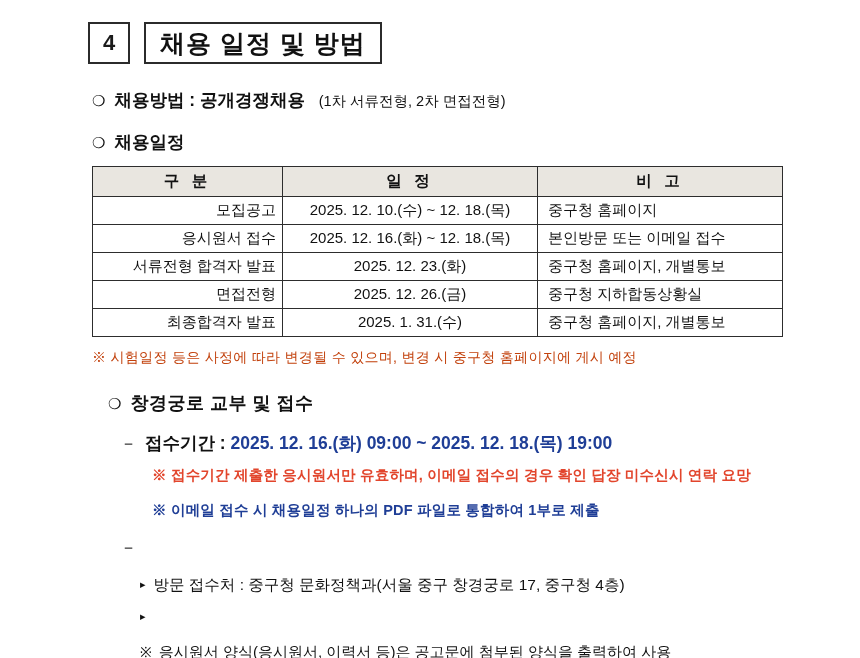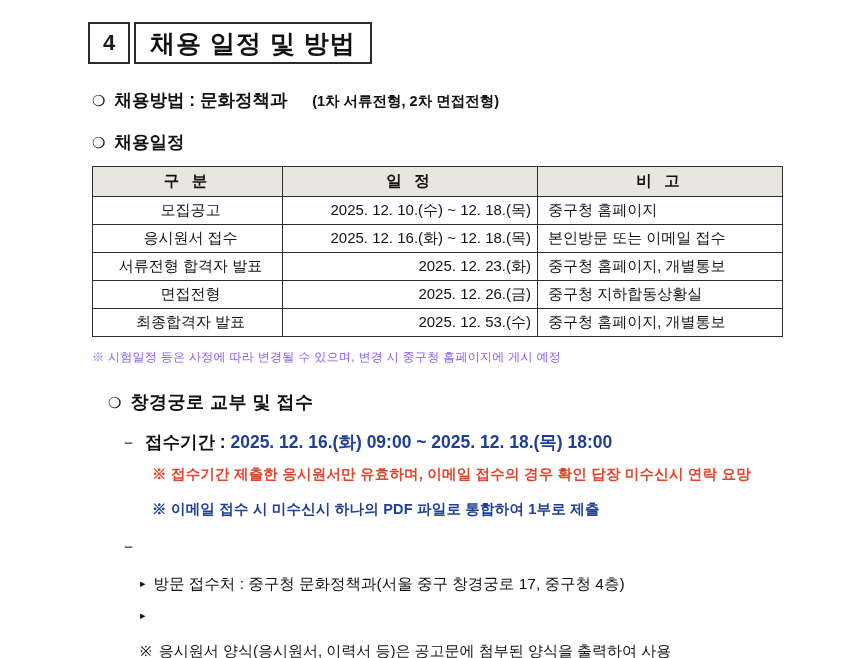--- a/index.html
+++ b/index.html
@@ -35,21 +35,21 @@
     border: 2px solid #2b2b2b;
     display: flex;
     align-items: center;
     justify-content: center;
     font-size: 22px;
     font-weight: bold;
     color: #1a1a1a;
     box-sizing: border-box;
   }
   .section-title-box {
-    margin-left: 4px;
+    margin-left: 14px;
     border: 2px solid #2b2b2b;
     height: 42px;
     display: flex;
     align-items: center;
     padding: 0 14px;
     box-sizing: border-box;
   }
   .section-title {
     font-size: 25px;
     font-weight: bold;
@@ -76,23 +76,23 @@
   }
   .b1 .label {
     font-weight: bold;
     font-size: 17.5px;
   }
   .b1 .value {
     font-weight: bold;
     font-size: 17.5px;
   }
   .b1 .paren {
-    font-weight: bold;
+    font-weight: normal;
     font-size: 14.5px;
-    margin-left: 20px;
+    margin-left: 9px;
   }
   .b2 {
     margin-left: 92px;
     margin-top: 18px;
     font-size: 17px;
   }
   .b2 .label {
     font-weight: bold;
     font-size: 17.5px;
   }
@@ -114,38 +114,38 @@
     box-sizing: border-box;
   }
   table.schedule thead th {
     background: #e9e6e0;
     text-align: center;
     font-weight: bold;
     letter-spacing: 4px;
     font-size: 15.5px;
   }
   table.schedule td.c0 {
+    text-align: right;
+    padding-left: 12px;
+  }
+  table.schedule td.c1 {
     text-align: center;
-    padding-left: 12px;
-  }
-  table.schedule td.c1 {
-    text-align: right;
   }
   table.schedule td.c2 {
     text-align: left;
     padding-left: 10px;
   }
   col.col0 { width: 190px; }
   col.col1 { width: 255px; }
   col.col2 { width: 245px; }
 
   .note-star {
     margin: 12px 0 0 92px;
-    font-size: 12px;
-    color: #8b5cf6;
+    font-size: 14px;
+    color: #c2410c;
     letter-spacing: 0.3px;
   }
 
   
   .sub-head {
     display: flex;
     align-items: baseline;
     margin: 24px 0 0 108px;
   }
   .sub-head .ring {
@@ -235,21 +235,21 @@
     <div class="section-num">4</div>
     <div class="section-title-box">
       <span class="section-title">채용 일정 및 방법</span>
     </div>
   </div>
 
   <div class="row b1">
     <span class="bullet-circle">❍</span>
     <span>
       <span class="label">채용방법 :</span>
-      <span class="value">문화정책과</span>
+      <span class="value">공개경쟁채용</span>
       <span class="paren">(1차 서류전형, 2차 면접전형)</span>
     </span>
   </div>
 
   <div class="row b2">
     <span class="bullet-circle">❍</span>
     <span class="label">채용일정</span>
   </div>
 
   <table class="schedule">
@@ -281,43 +281,43 @@
         <td class="c1">2025. 12. 23.(화)</td>
         <td class="c2">중구청 홈페이지, 개별통보</td>
       </tr>
       <tr>
         <td class="c0">면접전형</td>
         <td class="c1">2025. 12. 26.(금)</td>
         <td class="c2">중구청 지하합동상황실</td>
       </tr>
       <tr>
         <td class="c0">최종합격자 발표</td>
-        <td class="c1">2025. 12. 53.(수)</td>
+        <td class="c1">2025. 1. 31.(수)</td>
         <td class="c2">중구청 홈페이지, 개별통보</td>
       </tr>
     </tbody>
   </table>
 
   <div class="note-star">※ 시험일정 등은 사정에 따라 변경될 수 있으며, 변경 시 중구청 홈페이지에 게시 예정</div>
 
   <div class="sub-head">
     <span class="ring">❍</span>
     <span class="t">창경궁로 교부 및 접수</span>
   </div>
 
   <div class="dash-item">
     <span class="dash">－</span>
     <span>
       <span class="label">접수기간 :</span>
-      <span class="value-blue">2025. 12. 16.(화) 09:00 ~ 2025. 12. 18.(목) 18:00</span>
+      <span class="value-blue">2025. 12. 16.(화) 09:00 ~ 2025. 12. 18.(목) 19:00</span>
     </span>
   </div>
 
   <div class="star-red">※ 접수기간 제출한 응시원서만 유효하며, 이메일 접수의 경우 확인 답장 미수신시 연락 요망</div>
-  <div class="star-blue">※ 이메일 접수 시 미수신시 하나의 PDF 파일로 통합하여 1부로 제출</div>
+  <div class="star-blue">※ 이메일 접수 시 채용일정 하나의 PDF 파일로 통합하여 1부로 제출</div>
 
   <div class="dash-item">
     <span class="dash">－</span>
   </div>
 
   <div class="tri-item">
     <span class="tri">▸</span>
     <span>방문 접수처 : 중구청 문화정책과(서울 중구 창경궁로 17, 중구청 4층)</span>
   </div>
 

